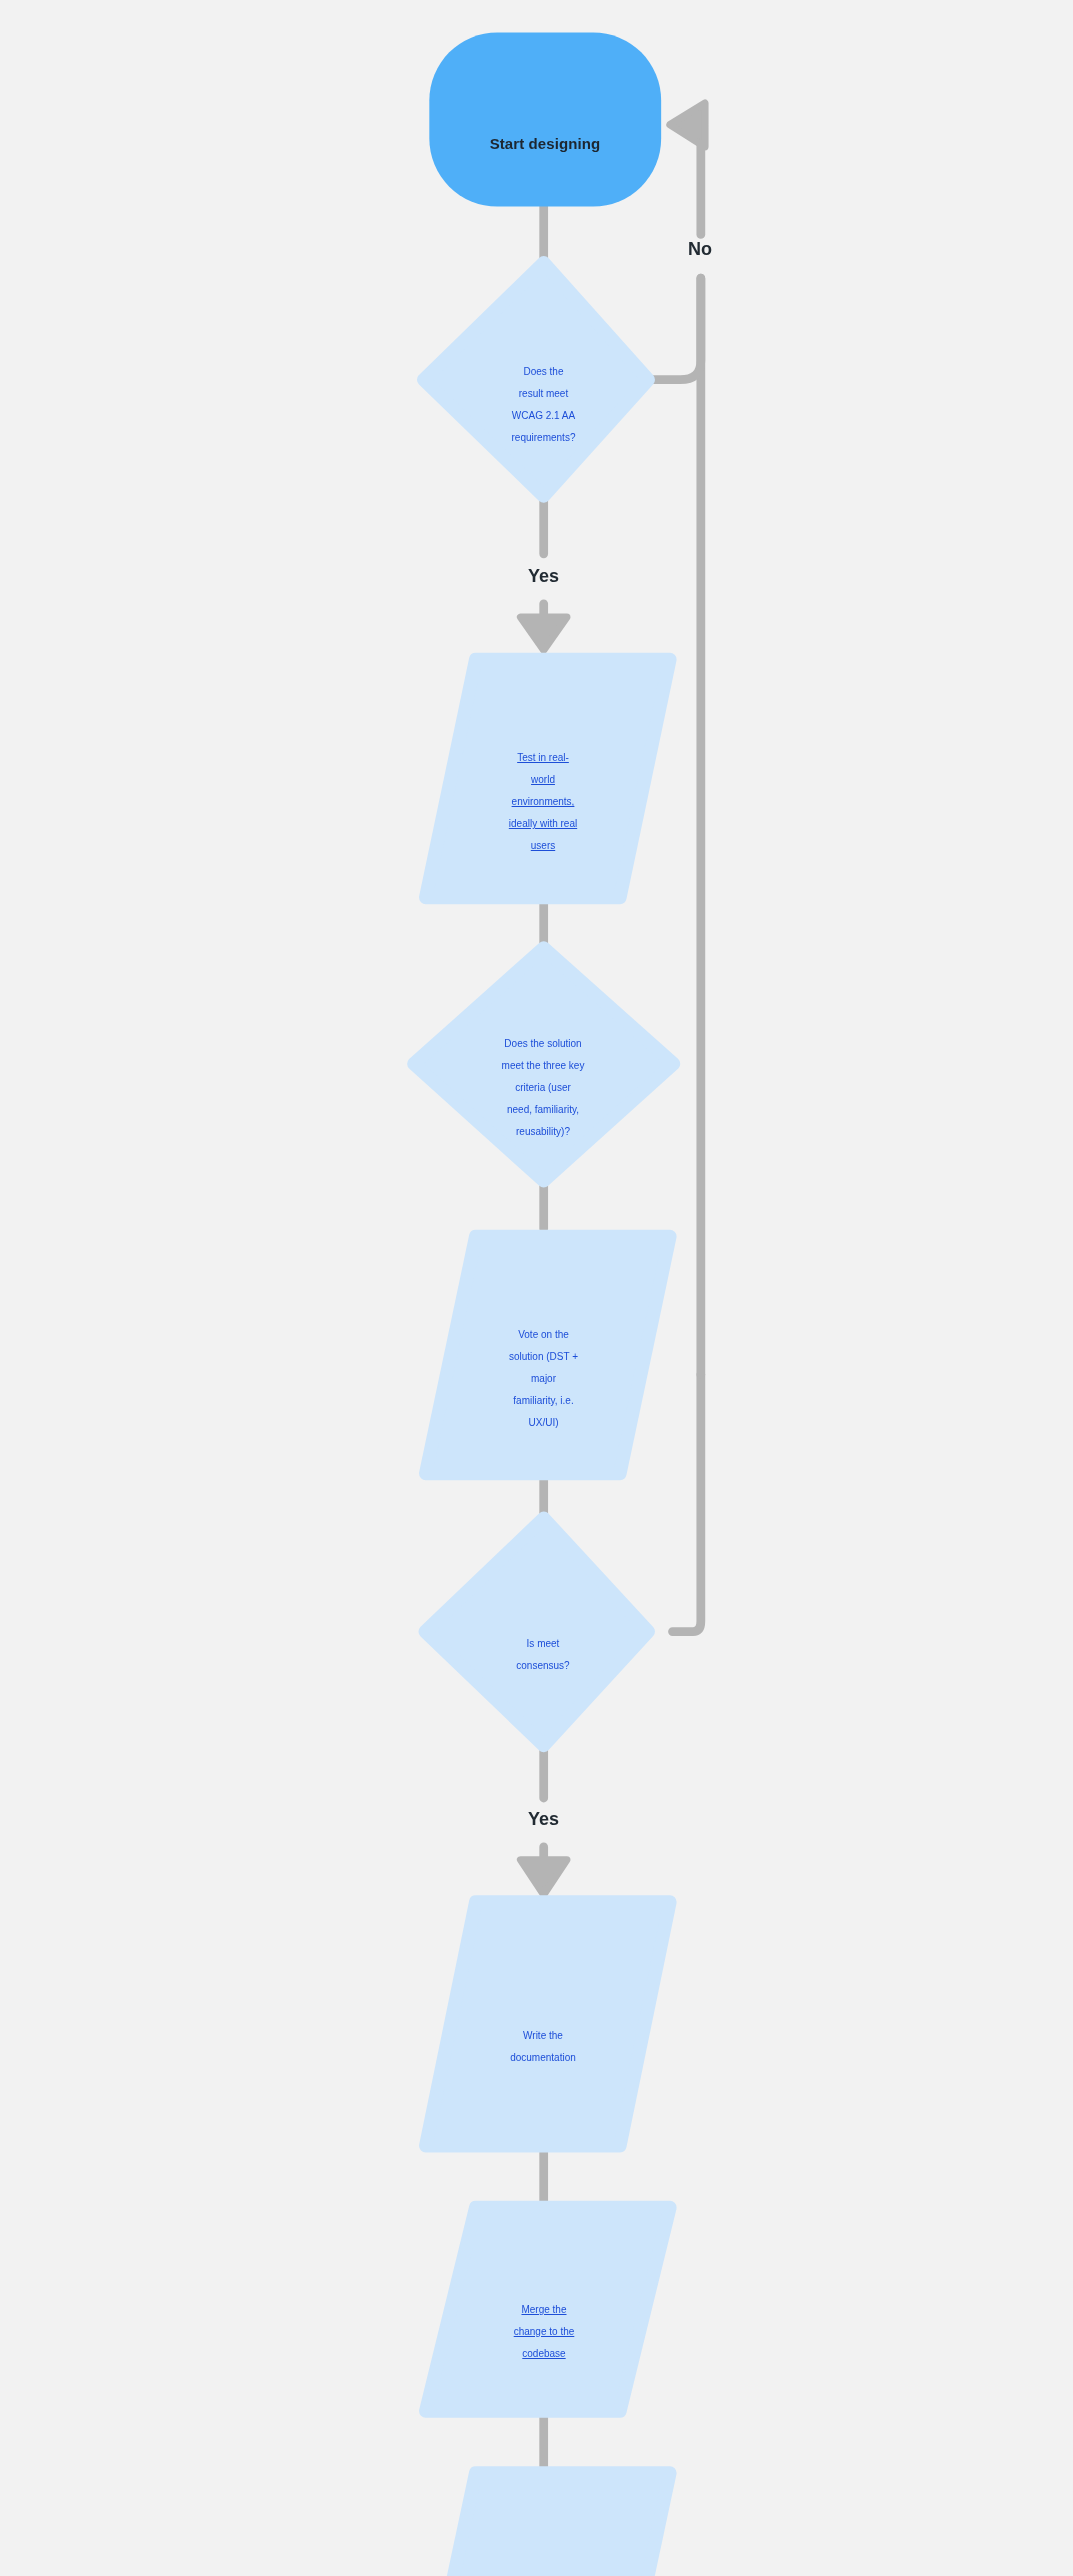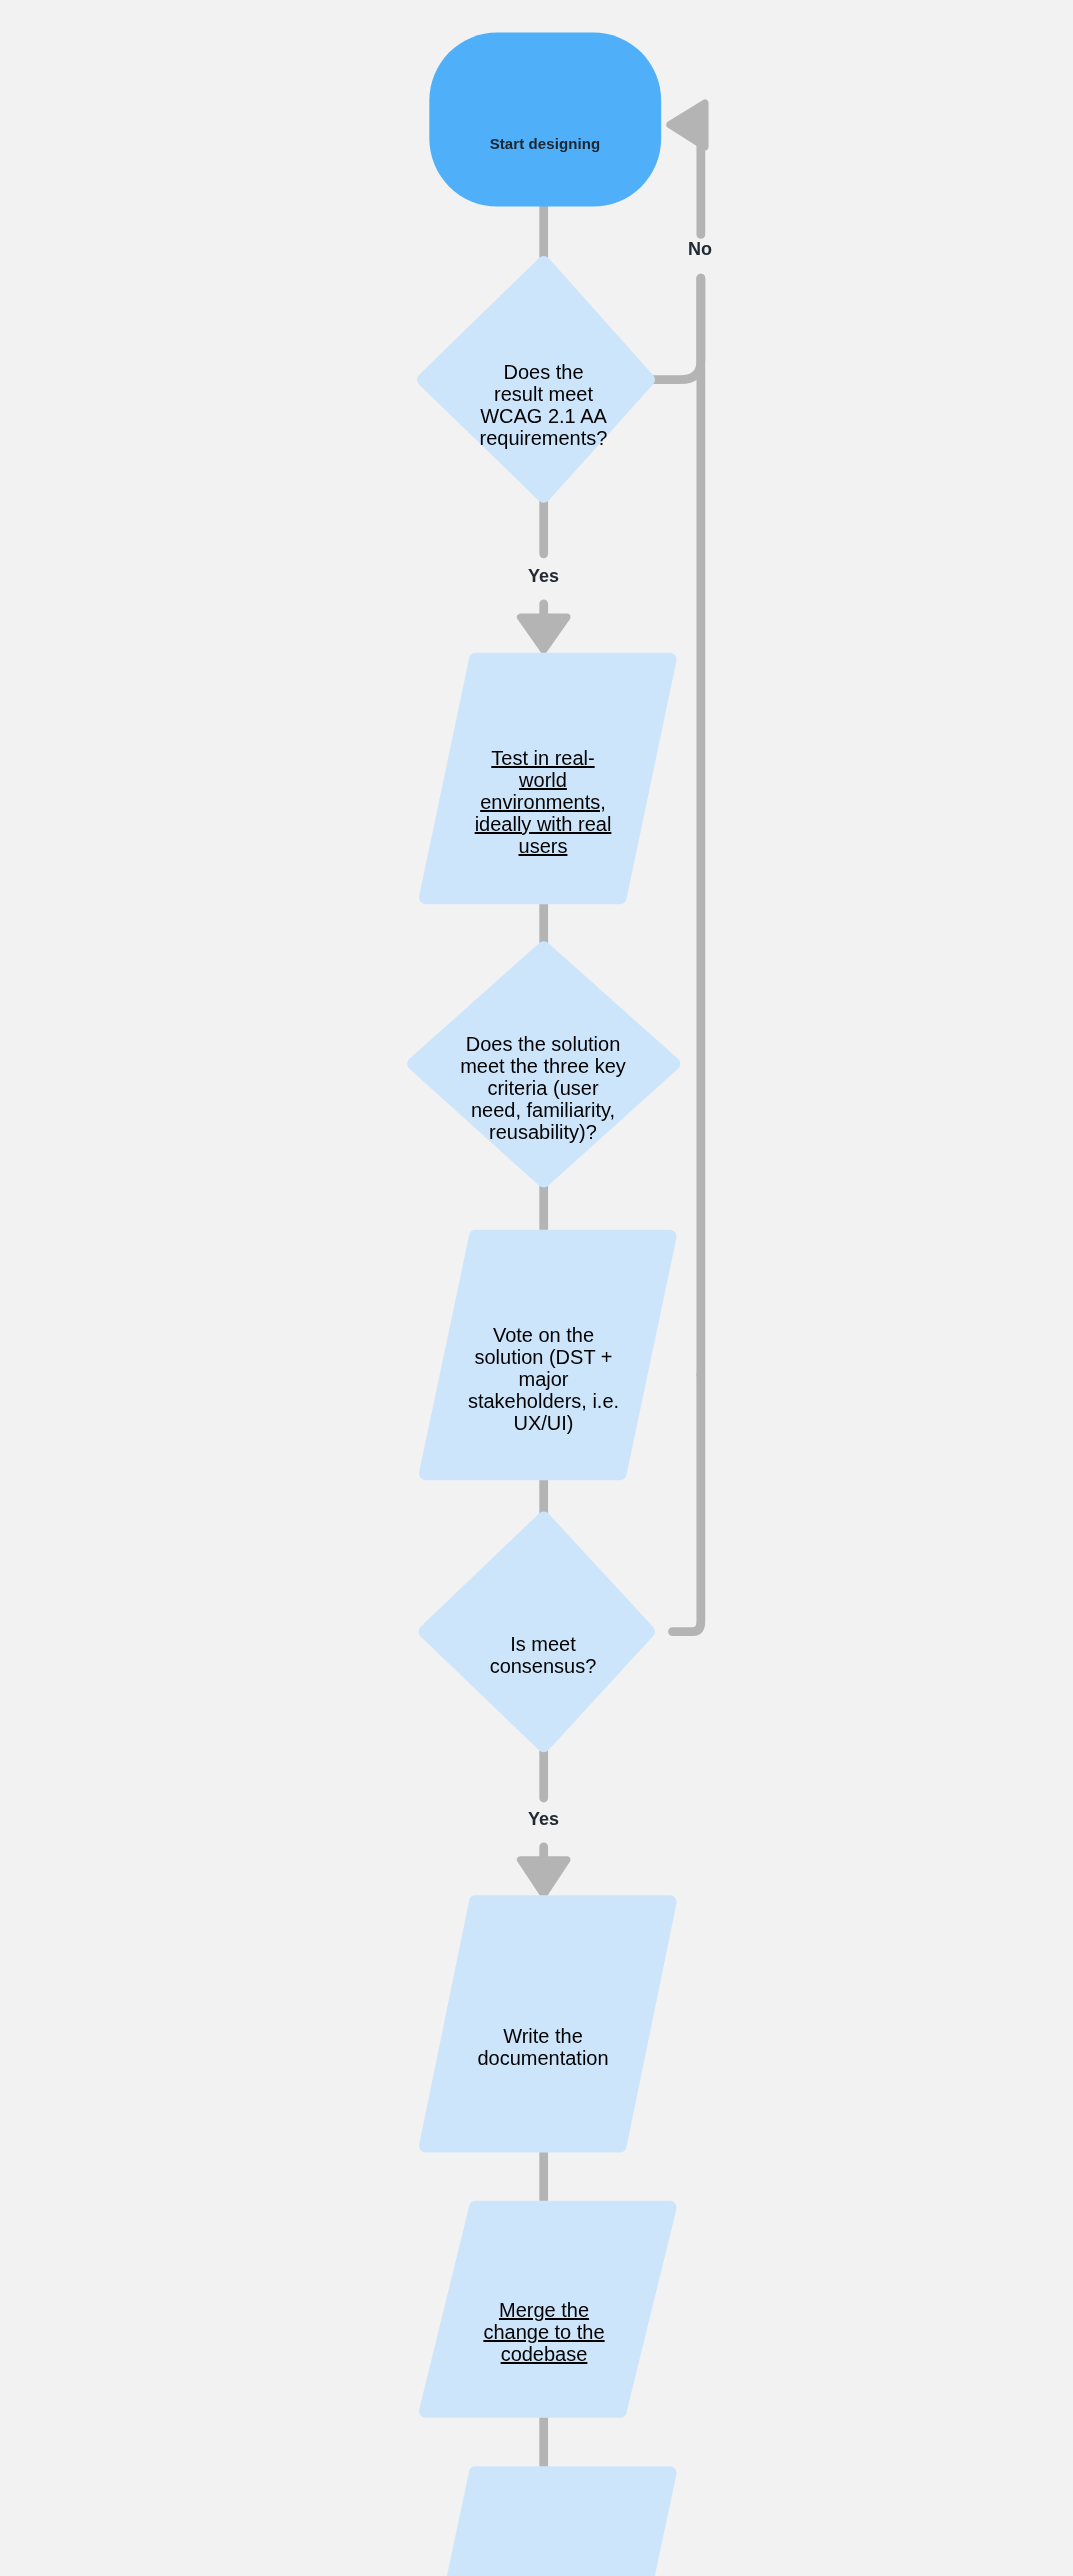--- a/index.html
+++ b/index.html
@@ -32,24 +32,24 @@
     justify-content: center;
     margin-top: 24px;
   }
   .label-start {
     font-size: 15px;
     font-weight: bold;
     letter-spacing: 0.1px;
     color: #1d2630;
   }
   .label-body {
-    font-size: 20px;
+    font-size: 10px;
     font-weight: normal;
     line-height: 22px;
-    color: #000000;
+    color: #1d4ed8;
   }
   .edge-label {
     position: absolute;
     font-size: 18px;
     color: #222b33;
     text-align: center;
     line-height: 1;
     font-weight: bold;
   }
 </style>
@@ -129,21 +129,21 @@
 
 <div class="node-label label-body" style="left:435px; top:971px; width:216px; height:185px;">Does the solution
 meet the three key
 criteria (user
 need, familiarity,
 reusability)?</div>
 
 <div class="node-label label-body" style="left:448px; top:1247px; width:191px; height:216px;">Vote on the
 solution (DST +
 major
-stakeholders, i.e.
+familiarity, i.e.
 UX/UI)</div>
 
 <div class="node-label label-body" style="left:453px; top:1566px; width:180px; height:129px;">Is meet
 consensus?</div>
 
 <div class="node-label label-body" style="left:453px; top:1906px; width:180px; height:234px;">Write the
 documentation</div>
 
 <div class="node-label label-body" style="left:454px; top:2210px; width:180px; height:196px;text-decoration:underline;">Merge the
 change to the

